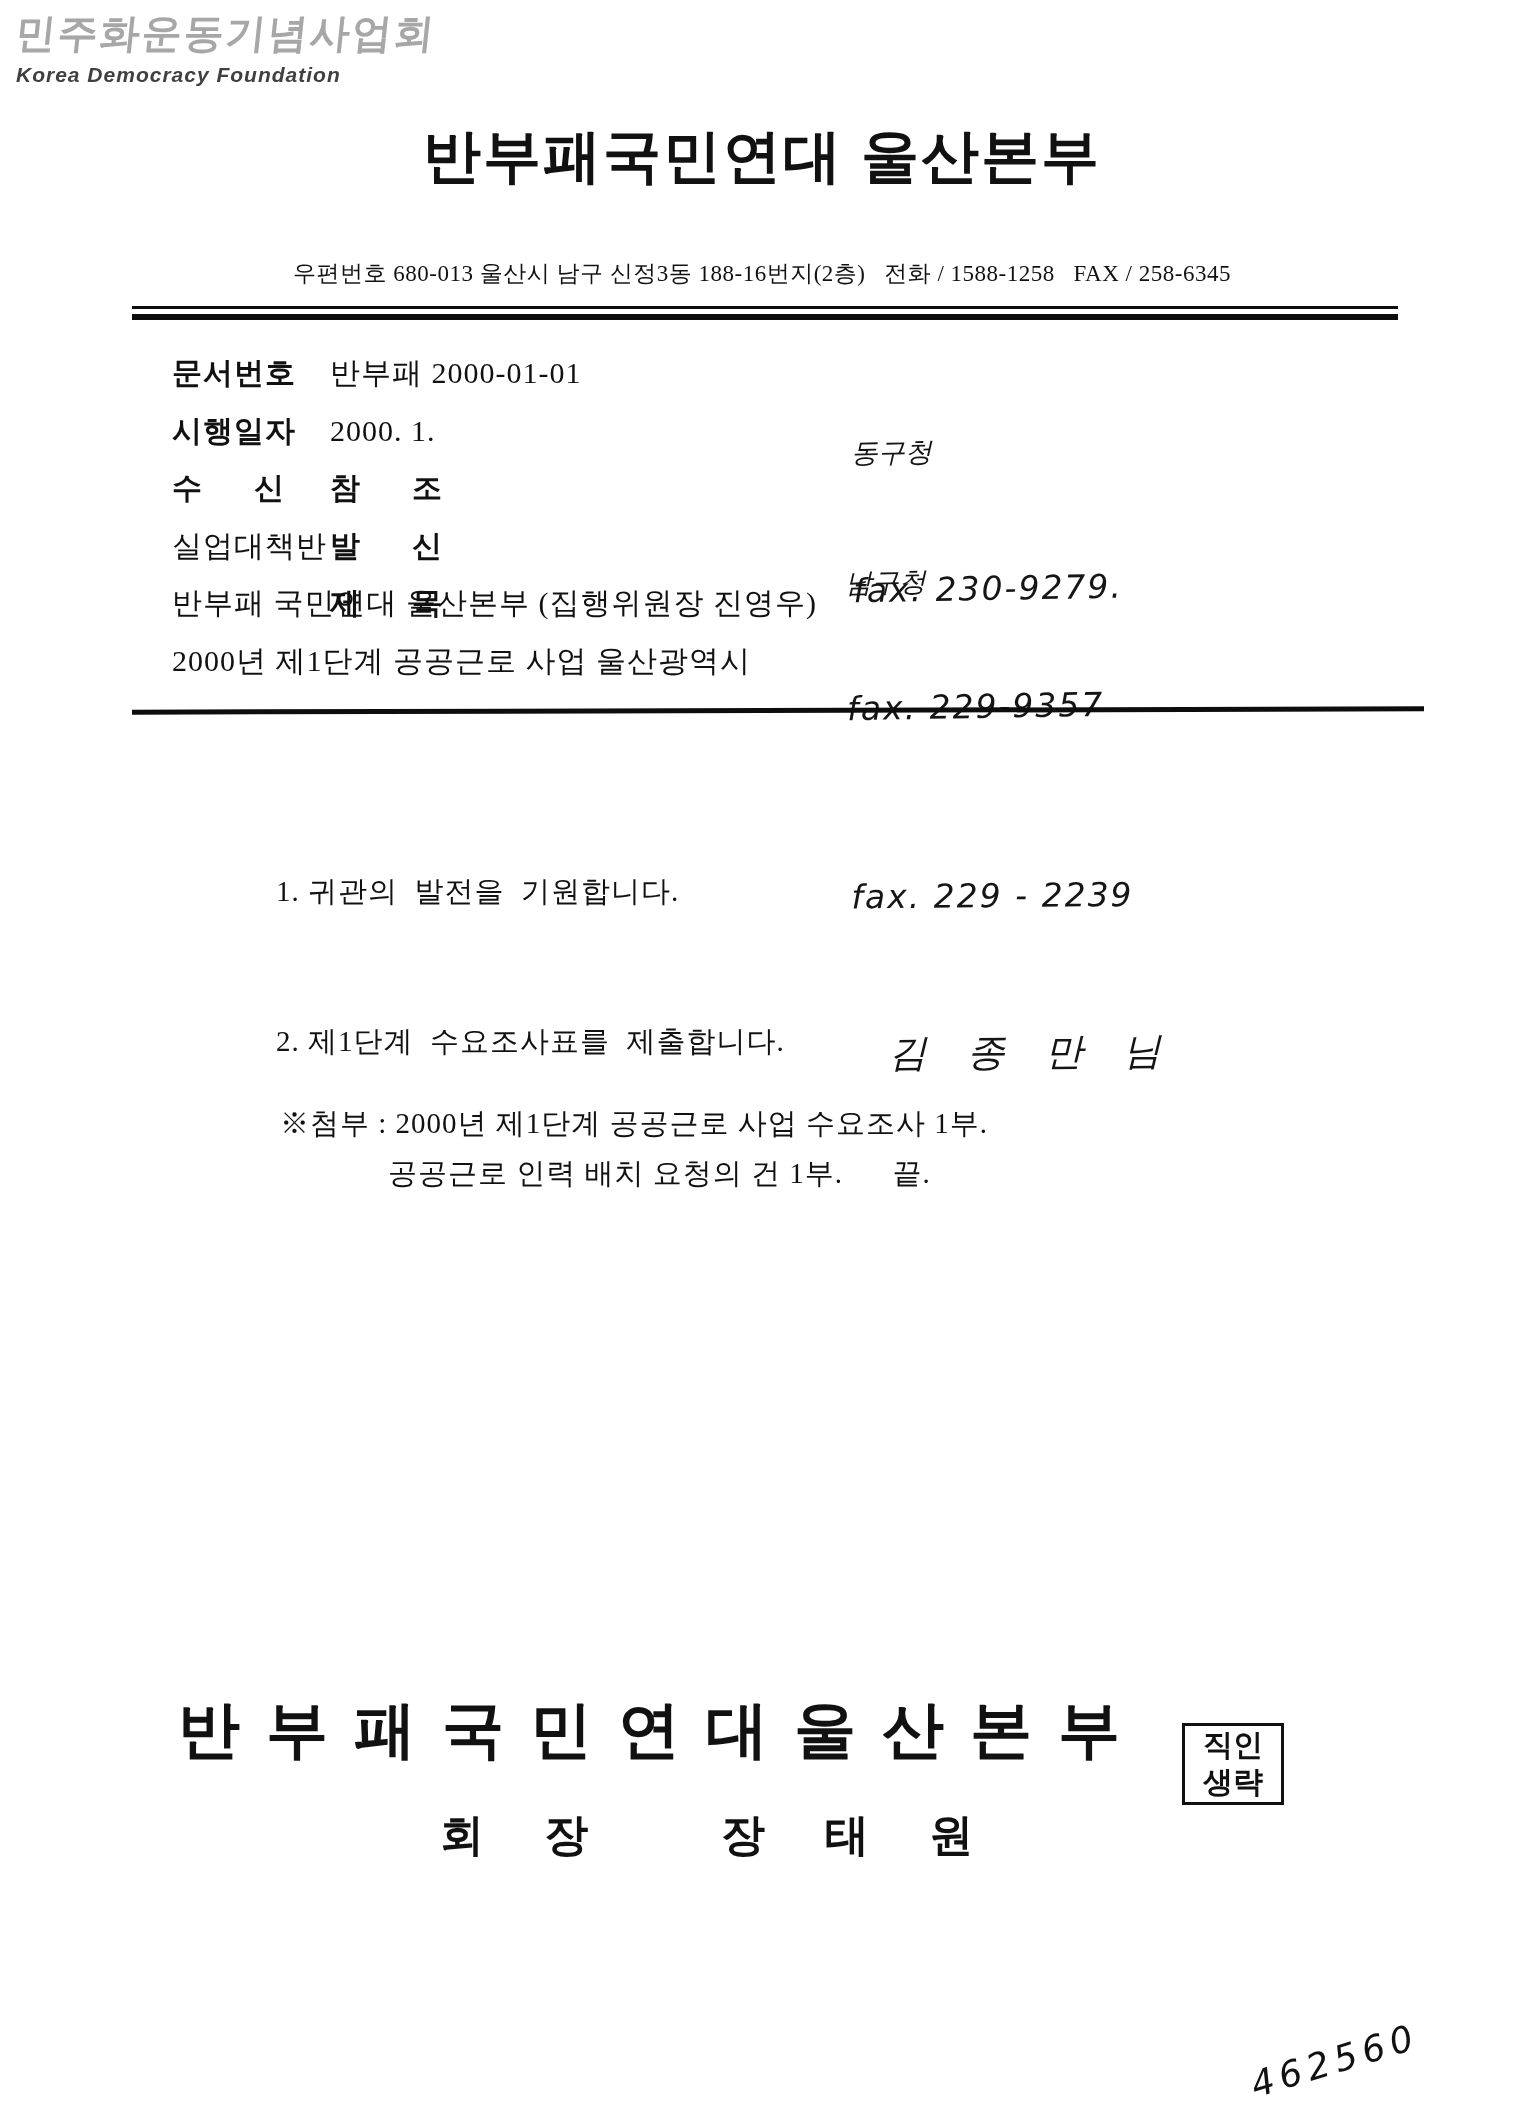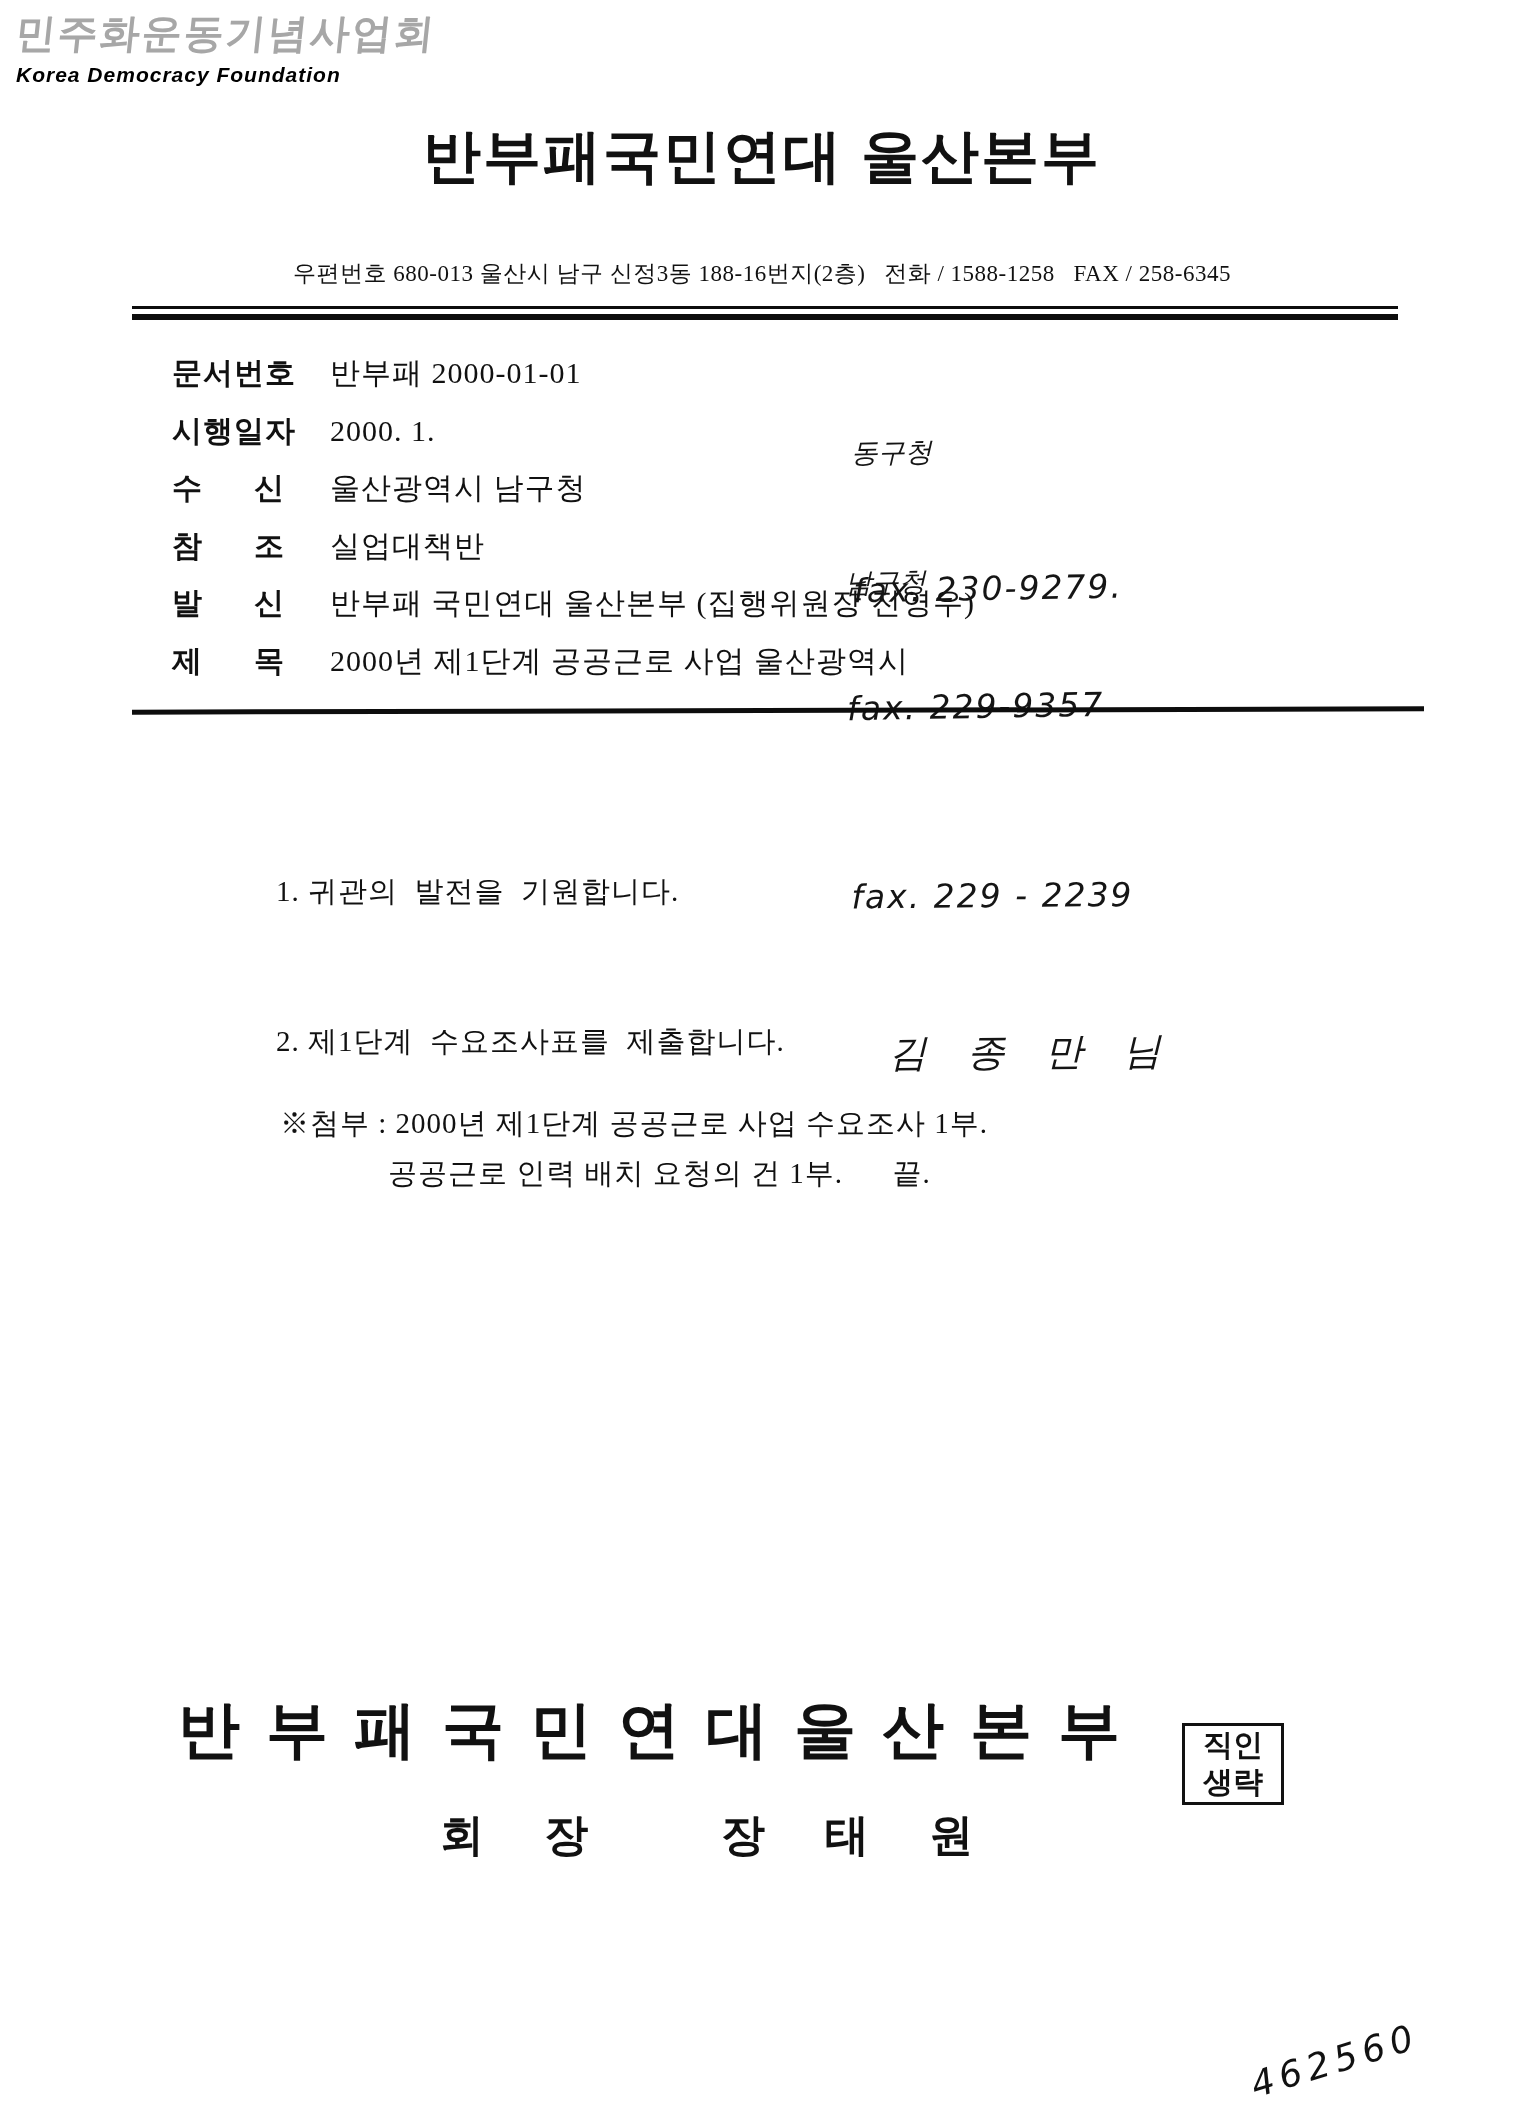--- a/index.html
+++ b/index.html
@@ -23,21 +23,21 @@
     font-size: 40px;
     color: #a7a7a7;
     letter-spacing: 2px;
     transform: skewX(-6deg);
   }
   .logo-en {
     font-family: "Liberation Sans", sans-serif;
     font-weight: bold;
     font-style: italic;
     font-size: 21px;
-    color: #000000;
+    color: #404040;
     margin-top: 2px;
     letter-spacing: 1px;
   }
 
   
   .doc-title {
     position: absolute;
     top: 118px; left: 0; width: 100%;
     margin: 0;
     text-align: center;
@@ -179,21 +179,20 @@
   <div class="doc-address pre">우편번호 680-013 울산시 남구 신정3동 188-16번지(2층)   전화 / 1588-1258   FAX / 258-6345</div>
 
   <div class="rule-double"></div>
 
   <div class="fields">
     <span class="flabel">문서번호</span>
     <span class="fvalue">반부패 2000-01-01</span>
     <span class="flabel">시행일자</span>
     <span class="fvalue">2000. 1.</span>
     <span class="flabel">수      신</span>
-    <span class="fvalue">울산광역시 남구청</span>
     <span class="flabel">참      조</span>
     <span class="fvalue">실업대책반</span>
     <span class="flabel">발      신</span>
     <span class="fvalue">반부패 국민연대 울산본부 (집행위원장 진영우)</span>
     <span class="flabel">제      목</span>
     <span class="fvalue">2000년 제1단계 공공근로 사업 울산광역시</span>
   </div>
 
   <div class="hand note-dong">
     <span class="l1">동구청</span>

